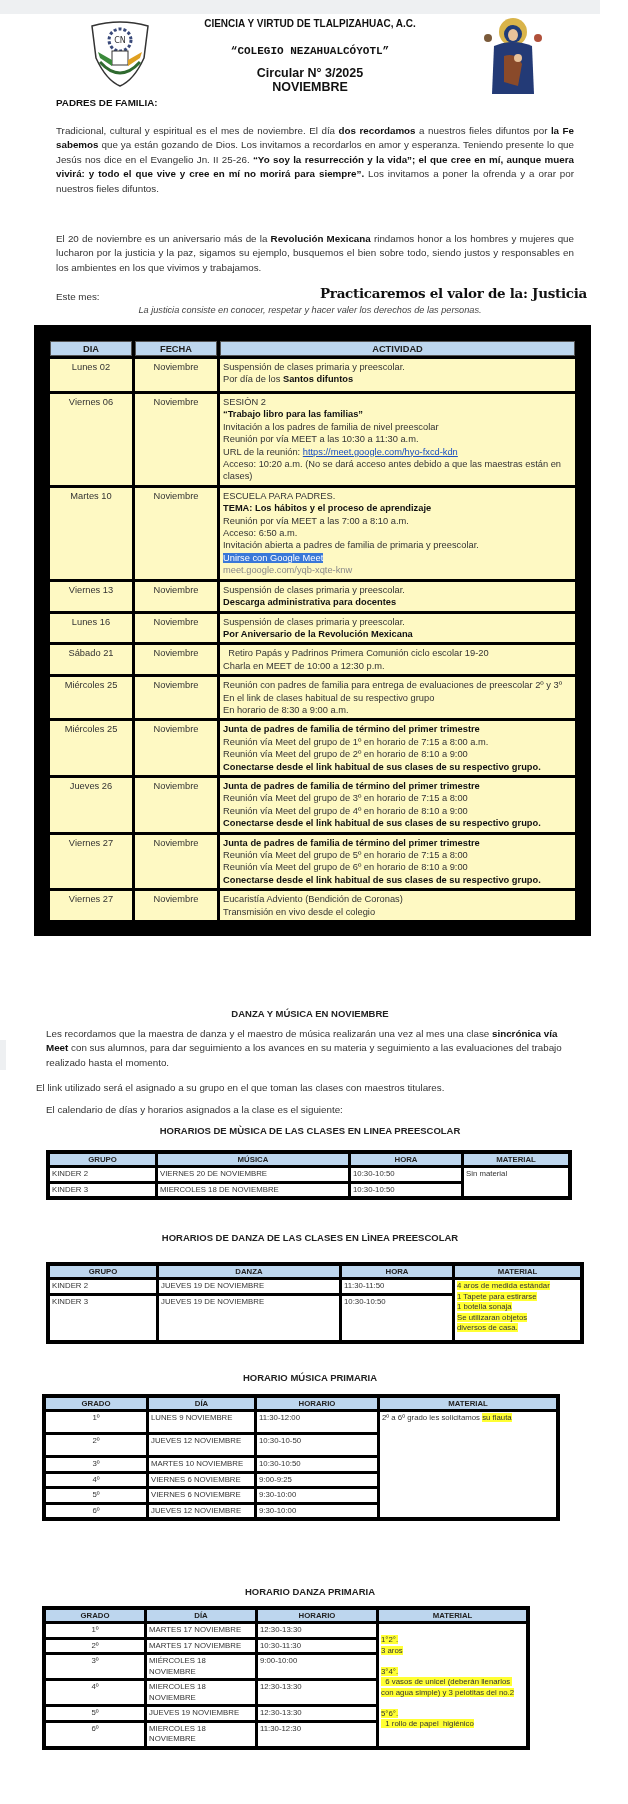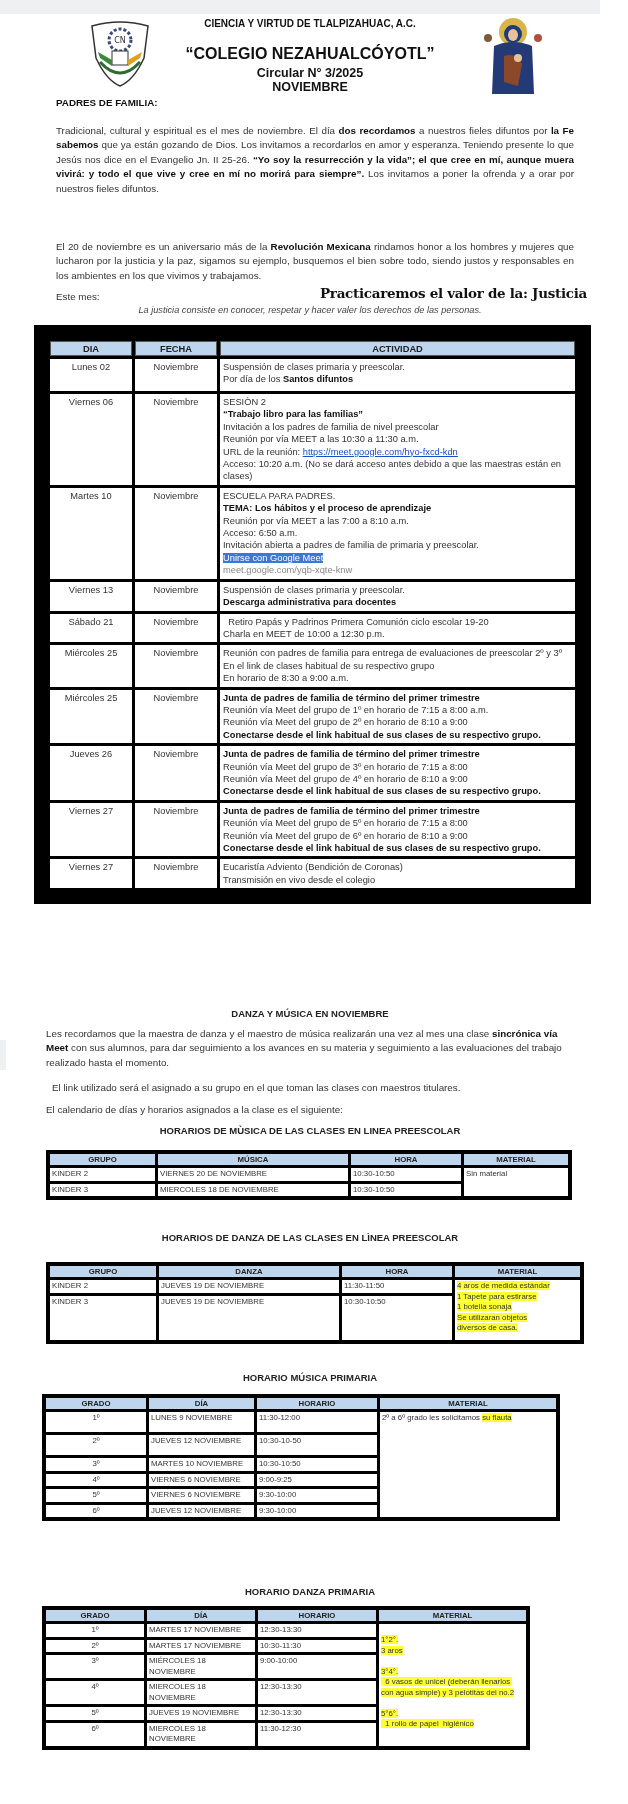--- a/index.html
+++ b/index.html
@@ -5,37 +5,37 @@
   * { box-sizing: border-box; margin: 0; padding: 0; }
   body { width: 628px; height: 1804px; background: #ffffff; font-family: "DejaVu Sans", sans-serif; color: #222; position: relative; overflow: hidden; }
   .topband { position: absolute; left: 0; top: 0; width: 600px; height: 14px; background: #eef0f2; }
   .sideband { position: absolute; left: 0; top: 1040px; width: 6px; height: 30px; background: #eef0f2; }
 
   .logo { position: absolute; left: 82px; top: 18px; width: 76px; height: 70px; }
   .virgin { position: absolute; left: 482px; top: 16px; width: 62px; height: 78px; }
 
   .hdr { position: absolute; left: 160px; width: 300px; text-align: center; font-family: "Liberation Sans", sans-serif; font-weight: bold; color: #111; }
   .h1 { top: 18px; font-size: 10px; }
-  .h2 { top: 45px; font-size: 16px; }
+  .h2 { top: 45px; font-size: 11px; font-family: Liberation Mono, monospace; }
   .h3 { top: 66px; font-size: 12.5px; line-height: 14px; }
 
   .p { position: absolute; left: 56px; width: 518px; font-family: "Liberation Sans", sans-serif; font-size: 9.8px; line-height: 14.4px; color: #333; }
   .p b { color: #111; }
   .salute { top: 96px; font-weight: bold; color: #111; font-size: 9.8px; }
   .para1 { top: 124px; }
-  .para2 { top: 240px; text-align: justify; }
+  .para2 { top: 232px; text-align: justify; }
   .este { top: 290px; }
   .valor { position: absolute; left: 320px; top: 285px; font-family: "DejaVu Serif", serif; font-weight: bold; font-size: 13.5px; color: #111; letter-spacing: -0.3px; }
   .lema { position: absolute; left: 30px; width: 560px; top: 305px; text-align: center; font-family: "Liberation Sans", sans-serif; font-style: italic; font-size: 9.2px; color: #444; }
 
   
   table { border-collapse: separate; font-family: "Liberation Sans", sans-serif; }
   .act { position: absolute; left: 34px; top: 325px; width: 557px; background: #000; border-spacing: 3px; padding: 13px; }
   .act th { background: #bdd6ee; font-size: 9.3px; font-weight: bold; color: #222; height: 15px; text-align: center; border: 1px solid #555; }
-  .act td { background: #ffffff; font-size: 9.3px; line-height: 12.4px; color: #333; vertical-align: top; padding: 2px 3px; }
+  .act td { background: #fef9c3; font-size: 9.3px; line-height: 12.4px; color: #333; vertical-align: top; padding: 2px 3px; }
   .act td.c { text-align: center; }
   .act td b { color: #111; }
   .act a { color: #1a4fc4; text-decoration: underline; }
   .hl-blue { background: #3a78d8; color: #fff; margin-top: 26px; }
   .gray { color: #888; }
 
   .sec-title { position: absolute; left: 30px; width: 560px; text-align: center; font-family: "Liberation Sans", sans-serif; font-weight: bold; font-size: 9.5px; color: #222; }
 
   .sm { position: absolute; background: #000; border-spacing: 3px; padding: 1px; }
   .sm th { background: #bdd6ee; font-size: 7.8px; font-weight: bold; height: 11px; text-align: center; color: #222; }
@@ -136,20 +136,28 @@
   </tr>
   <tr>
     <td class="c">Viernes 13</td>
     <td class="c">Noviembre</td>
     <td>
           <div>Suspensión de clases primaria y preescolar.</div>
           <div><b>Descarga administrativa para docentes</b></div>
         </td>
   </tr>
   <tr>
+    <td class="c">Lunes 16</td>
+    <td class="c">Noviembre</td>
+    <td>
+          <div>Suspensión de clases primaria y preescolar.</div>
+          <div><b>Por Aniversario de la Revolución Mexicana</b></div>
+        </td>
+  </tr>
+  <tr>
     <td class="c">Sábado 21</td>
     <td class="c">Noviembre</td>
     <td>
           <div style="white-space:pre">  Retiro Papás y Padrinos Primera Comunión ciclo escolar 19-20</div>
           <div>Charla en MEET  de 10:00  a 12:30  p.m.</div>
         </td>
   </tr>
   <tr>
     <td class="c">Miércoles 25</td>
     <td class="c">Noviembre</td>
@@ -195,21 +203,21 @@
     <td>
           <div>Eucaristía Adviento (Bendición de Coronas)</div>
           <div>Transmisión en vivo desde el colegio</div>
         </td>
   </tr>
 </tbody>
   </table>
 
 <div class="sec-title" style="top:1008px">DANZA Y MÚSICA EN NOVIEMBRE</div>
 <div class="p" style="top:1027px; left:46px; width:528px;"><span>Les recordamos que  la maestra de danza y el maestro de música realizarán una vez al mes una clase </span><b>sincrónica vía Meet</b><span> con sus alumnos, para dar seguimiento a los avances en su materia y seguimiento a las evaluaciones del trabajo realizado hasta el momento.</span></div>
-<div class="p" style="top:1081px; left:52px;">El link utilizado será el asignado a su grupo en el que toman las clases con maestros titulares.</div>
+<div class="p" style="top:1081px; left:36px;">El link utilizado será el asignado a su grupo en el que toman las clases con maestros titulares.</div>
 <div class="p" style="top:1103px; left:46px;">El calendario de días y horarios asignados a la clase es el siguiente:</div>
 
 <div class="sec-title" style="top:1125px">HORARIOS DE MÙSICA DE LAS CLASES EN LINEA PREESCOLAR</div>
 <table class="sm" style="left:46px; top:1150px; width:526px;">
   <colgroup>
       <col style="width:105px">
       <col style="width:190px">
       <col style="width:110px">
       <col>
     </colgroup>

